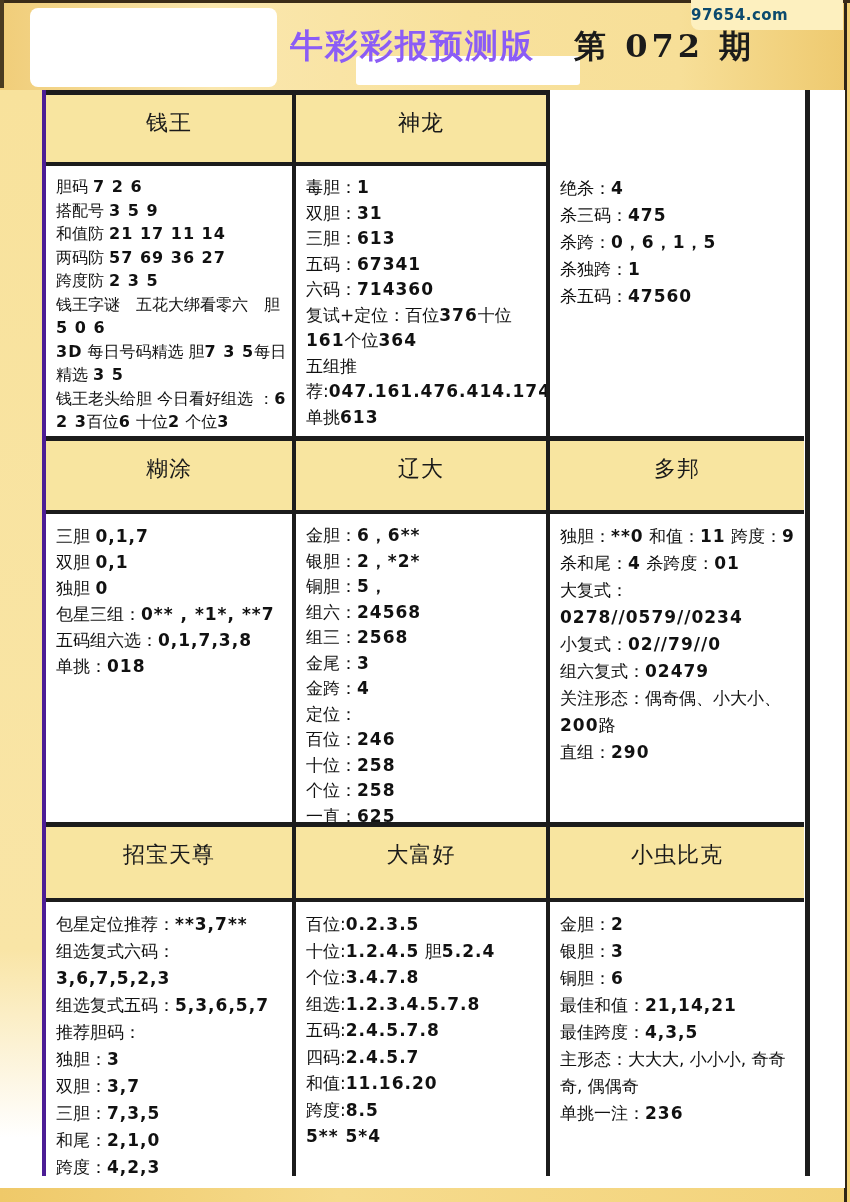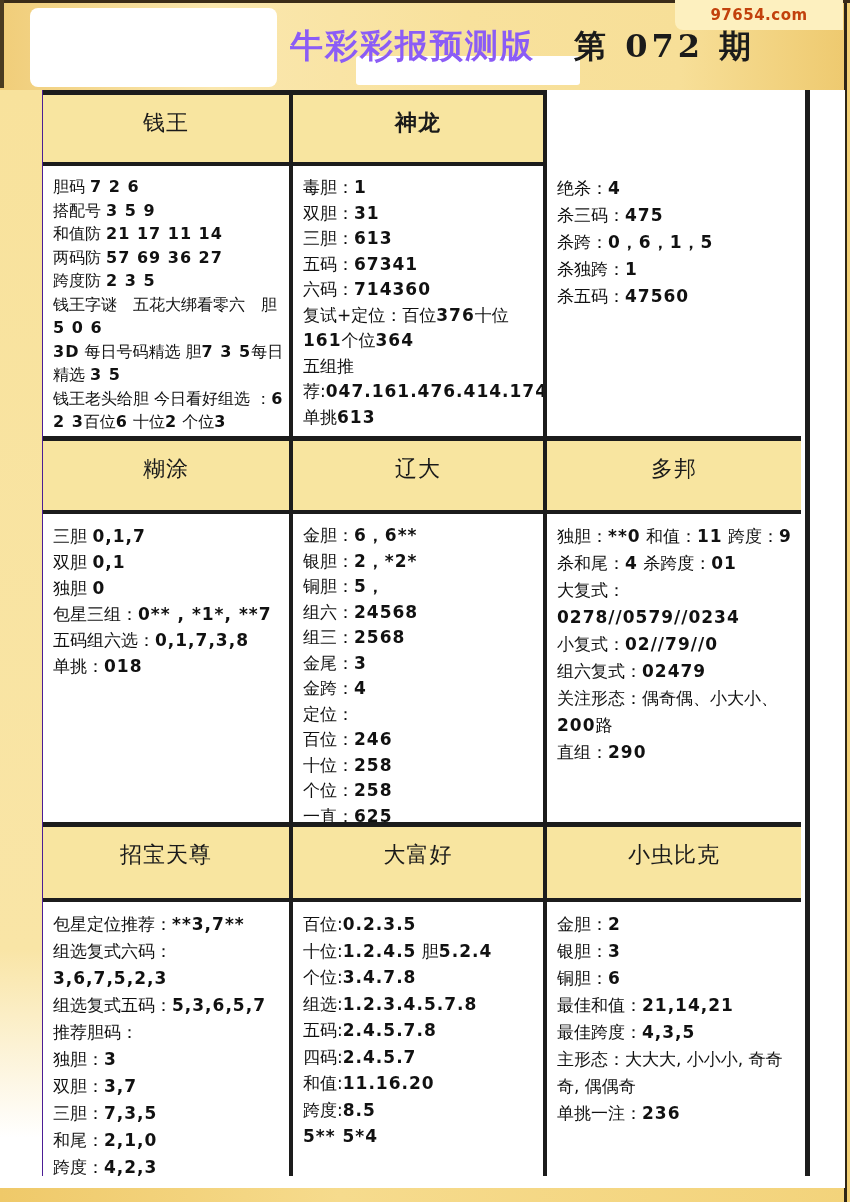--- a/index.html
+++ b/index.html
@@ -13,38 +13,38 @@
     background:linear-gradient(90deg,#f0cd79 0%,#fae7ae 25%,#f8e19c 55%,#f7df98 80%,#eec96e 100%);}
   .edge-top{position:absolute;left:0;top:0;width:850px;height:3px;background:#3b2c18;}
   .edge-left-dark{position:absolute;left:0;top:0;width:4px;height:88px;background:#4a3a20;}
   .margin-left{position:absolute;left:0;top:90px;width:42px;height:1048px;
     background:linear-gradient(180deg,#f8e29c 0%,#f9e5a6 82%,#fdf6e2 94%,#ffffff 100%);}
   .band-bottom{position:absolute;left:0;top:1188px;width:850px;height:14px;
     background:linear-gradient(90deg,#efc969,#f6db8d 40%,#f3d37b);}
   .edge-right-yellow{position:absolute;right:0;top:0;width:4px;height:1202px;background:#f2d075;}
   .edge-right-dark{position:absolute;right:3px;top:0;width:3px;height:1202px;background:#2e2516;}
 
-  .chip{position:absolute;right:7px;top:0;width:168px;height:30px;
+  .chip{position:absolute;right:7px;top:0;width:152px;height:30px;
     background:#fdf0bf;border-radius:0 0 0 8px;
-    display:flex;align-items:center;justify-content:center;
-    color:#c2410c;font-size:15px;font-weight:bold;letter-spacing:.5px;}
+    display:flex;align-items:center;
+    color:#0c4a6e;font-size:15px;font-weight:bold;letter-spacing:.5px;}
   .white-box-1{position:absolute;left:30px;top:8px;width:247px;height:79px;
     background:#fff;border-radius:8px;}
   .white-box-2{position:absolute;left:356px;top:56px;width:224px;height:29px;
     background:#fff;border-radius:3px;}
   .title-wrap{position:absolute;left:290px;top:24px;white-space:nowrap;
     font-family:"DejaVu Serif","Liberation Serif",serif;}
   .title-red{color:#8b5cf6;font-size:33px;font-weight:bold;letter-spacing:2px;}
   .title-issue{color:#1b1b1b;font-size:32px;font-weight:600;letter-spacing:4px;margin-left:39px;}
 
   .paper{position:absolute;left:42px;top:90px;width:803px;height:1098px;background:#ffffff;}
   .grid{display:grid;width:768px;box-sizing:border-box;
     grid-template-columns:250px 254px 254px;
     grid-template-rows:76px 270px 78px 308px 80px 274px;
-    border-left:1px solid #4c1d95;border-right:5px solid #1c1c1c;}
+    border-left:4px solid #4c1d95;border-right:5px solid #1c1c1c;}
   .cell-header{background:#f8e5a0;box-sizing:border-box;
     border-top:5px solid #1c1c1c;border-bottom:4px solid #1c1c1c;
     text-align:center;padding-top:13px;
     font-family:"DejaVu Serif","Liberation Serif",serif;
     font-size:22px;color:#1a1a1a;letter-spacing:1px;}
   .cell-body{background:#fff;box-sizing:border-box;
     padding:9px 4px 0 10px;overflow:hidden;
     font-size:17px;line-height:27px;}
   .colsep{border-right:4px solid #1c1c1c;}
   .line{white-space:normal;}
@@ -83,21 +83,21 @@
       <div class="cell-body body-i0 colsep" style="grid-area: 2 / 1;">
         <div class="line"><span>胆码 </span><span class="num">7 2 6</span></div>
         <div class="line"><span>搭配号 </span><span class="num">3 5 9</span></div>
         <div class="line"><span>和值防 </span><span class="num">21 17 11 14</span></div>
         <div class="line"><span>两码防 </span><span class="num">57 69 36 27</span></div>
         <div class="line"><span>跨度防 </span><span class="num">2 3 5</span></div>
         <div class="line"><span>钱王字谜　五花大绑看零六　胆</span><span class="num">5 0 6</span></div>
         <div class="line"><span class="num">3D</span><span> 每日号码精选 胆</span><span class="num">7 3 5</span><span>每日精选 </span><span class="num">3 5</span></div>
         <div class="line"><span>钱王老头给胆 今日看好组选 ：</span><span class="num">6 2 3</span><span>百位</span><span class="num">6</span><span> 十位</span><span class="num">2</span><span> 个位</span><span class="num">3</span></div>
       </div>
-      <div class="cell-header colsep" style="grid-area: 1 / 2; font-weight: bold;"><span>神龙</span></div>
+      <div class="cell-header colsep" style="grid-area: 1 / 2;"><span>神龙</span></div>
       <div class="cell-body body-i1 colsep" style="grid-area: 2 / 2;">
         <div class="line"><span>毒胆：</span><span class="num">1</span></div>
         <div class="line"><span>双胆：</span><span class="num">31</span></div>
         <div class="line"><span>三胆：</span><span class="num">613</span></div>
         <div class="line"><span>五码：</span><span class="num">67341</span></div>
         <div class="line"><span>六码：</span><span class="num">714360</span></div>
         <div class="line"><span>复试+定位：百位</span><span class="num">376</span><span>十位</span><span class="num">161</span><span>个位</span><span class="num">364</span></div>
         <div class="line"><span>五组推荐:</span><span class="num">047.161.476.414.174.</span></div>
         <div class="line"><span>单挑</span><span class="num">613</span></div>
       </div>

